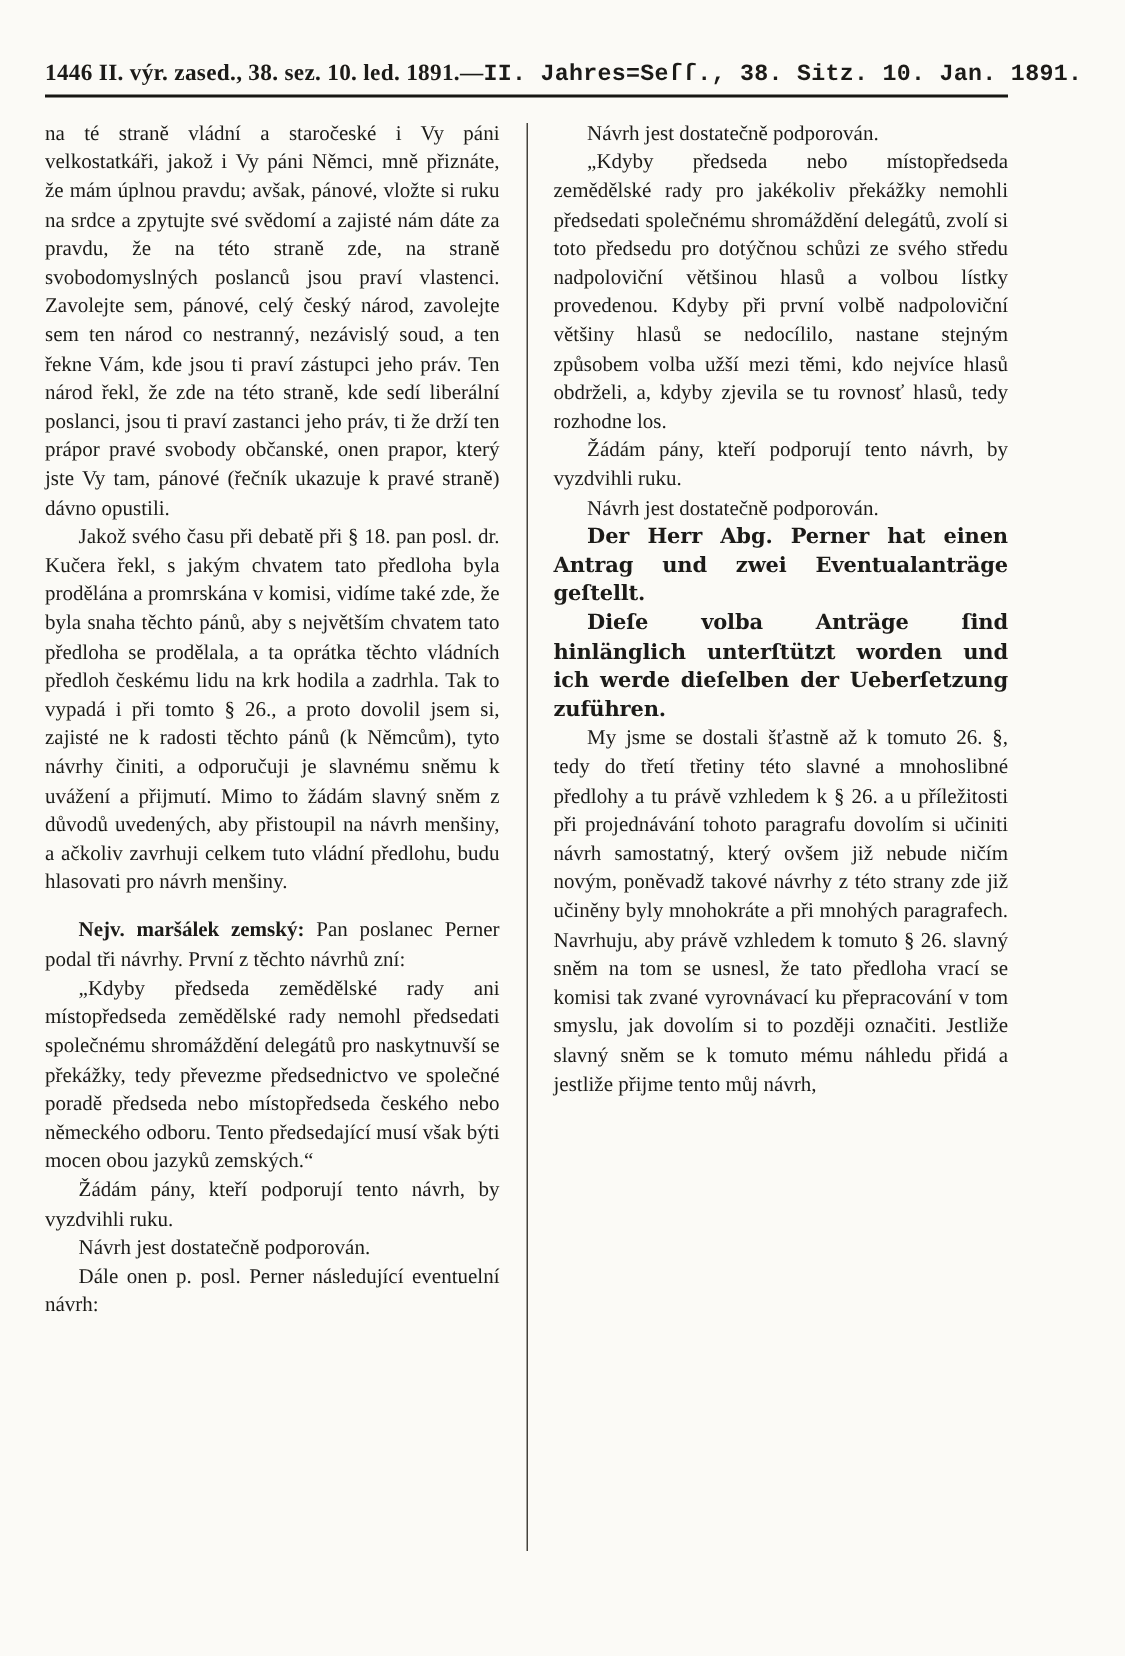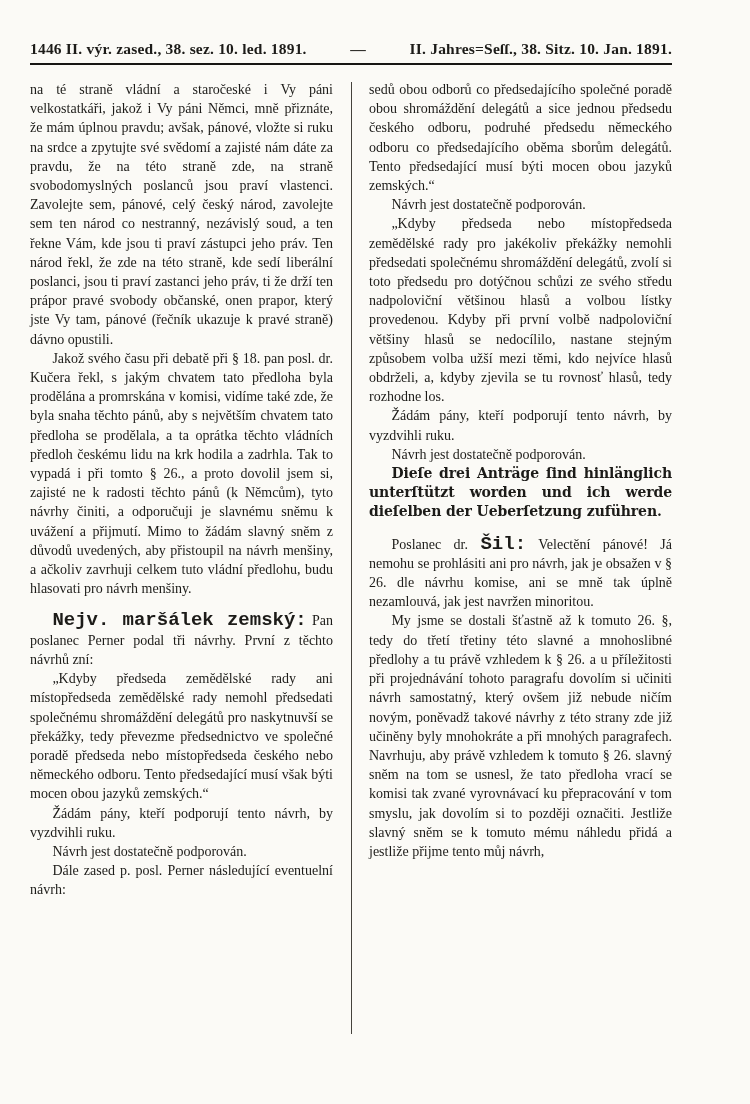--- a/index.html
+++ b/index.html
@@ -18,21 +18,21 @@
   .running-header{
     font-size:15.5px;
     font-weight:bold;
     letter-spacing:0.2px;
     white-space:nowrap;
     display:flex;
     justify-content:space-between;
     align-items:baseline;
   }
   .running-header .ger{
-    font-family:Liberation Serif, serif;
+    font-family:Liberation Mono, monospace;
   }
   .header-rule{
     border:0;
     border-top:2.5px solid #171613;
     margin:5px 0 0 0;
   }
   .columns{
     position:relative;
     display:flex;
     gap:36px;
@@ -58,23 +58,23 @@
     text-indent:0;
   }
   .col p.indent{ text-indent:1.6em; }
   .col p.speaker{ margin-top:13px; }
   .col p.fraktur{
     font-family:"DejaVu Serif",serif;
     font-weight:600;
     letter-spacing:-0.1px;
   }
   .lead{
-    font-family:Liberation Mono, monospace;
+    font-family:Liberation Serif, serif;
     font-weight:bold;
-    font-size:19px;
+    font-size:14px;
   }
 </style>
 </head>
 <body>
 
 <div class="page">
 
   <div class="running-header">
     <span class="cz">1446 II. výr. zased., 38. sez. 10. led. 1891.</span>
     <span class="sep">—</span>
@@ -84,28 +84,27 @@
   <hr class="header-rule">
 
   <div class="columns">
     <div class="col">
         <p class="continuation">na té straně vládní a staročeské i Vy páni velkostatkáři, jakož i Vy páni Němci, mně přiznáte, že mám úplnou pravdu; avšak, pánové, vložte si ruku na srdce a zpytujte své svědomí a zajisté nám dáte za pravdu, že na této straně zde, na straně svobodomyslných poslanců jsou praví vlastenci. Zavolejte sem, pánové, celý český národ, zavolejte sem ten národ co nestranný, nezávislý soud, a ten řekne Vám, kde jsou ti praví zástupci jeho práv. Ten národ řekl, že zde na této straně, kde sedí liberální poslanci, jsou ti praví zastanci jeho práv, ti že drží ten prápor pravé svobody občanské, onen prapor, který jste Vy tam, pánové (řečník ukazuje k pravé straně) dávno opustili.</p>
         <p class="indent">Jakož svého času při debatě při § 18. pan posl. dr. Kučera řekl, s jakým chvatem tato předloha byla prodělána a promrskána v komisi, vidíme také zde, že byla snaha těchto pánů, aby s největším chvatem tato předloha se prodělala, a ta oprátka těchto vládních předloh českému lidu na krk hodila a zadrhla. Tak to vypadá i při tomto § 26., a proto dovolil jsem si, zajisté ne k radosti těchto pánů (k Němcům), tyto návrhy činiti, a odporučuji je slavnému sněmu k uvážení a přijmutí. Mimo to žádám slavný sněm z důvodů uvedených, aby přistoupil na návrh menšiny, a ačkoliv zavrhuji celkem tuto vládní předlohu, budu hlasovati pro návrh menšiny.</p>
         <p class="indent speaker"><strong class="lead">Nejv. maršálek zemský:</strong> Pan poslanec Perner podal tři návrhy. První z těchto návrhů zní:</p>
         <p class="indent">„Kdyby předseda zemědělské rady ani místopředseda zemědělské rady nemohl předsedati společnému shromáždění delegátů pro naskytnuvší se překážky, tedy převezme předsednictvo ve společné poradě předseda nebo místopředseda českého nebo německého odboru. Tento předsedající musí však býti mocen obou jazyků zemských.“</p>
         <p class="indent">Žádám pány, kteří podporují tento návrh, by vyzdvihli ruku.</p>
         <p class="indent">Návrh jest dostatečně podporován.</p>
-        <p class="indent">Dále zased p. posl. Perner následující eventuelní návrh:</p>
+        <p class="indent">Dále onen p. posl. Perner následující eventuelní návrh:</p>
       </div>
     <div class="col-divider"></div>
     <div class="col">
-        <p class="continuation">sedů obou odborů co předsedajícího společné poradě obou shromáždění delegátů a sice jednou předsedu českého odboru, podruhé předsedu německého odboru co předsedajícího oběma sborům delegátů. Tento předsedající musí býti mocen obou jazyků zemských.“</p>
         <p class="indent">Návrh jest dostatečně podporován.</p>
         <p class="indent">„Kdyby předseda nebo místopředseda zemědělské rady pro jakékoliv překážky nemohli předsedati společnému shromáždění delegátů, zvolí si toto předsedu pro dotýčnou schůzi ze svého středu nadpoloviční většinou hlasů a volbou lístky provedenou. Kdyby při první volbě nadpoloviční většiny hlasů se nedocílilo, nastane stejným způsobem volba užší mezi těmi, kdo nejvíce hlasů obdrželi, a, kdyby zjevila se tu rovnosť hlasů, tedy rozhodne los.</p>
         <p class="indent">Žádám pány, kteří podporují tento návrh, by vyzdvihli ruku.</p>
         <p class="indent">Návrh jest dostatečně podporován.</p>
-        <p class="indent fraktur">Dieſe drei Anträge ſind hinlänglich unterſtützt worden und ich werde dieſelben der Ueberſetzung zuführen.</p>
-        <p class="indent speaker">Poslanec dr. <strong class="lead">Šil:</strong> Velectění pánové! Já nemohu se prohlásiti ani pro návrh, jak je obsažen v § 26. dle návrhu komise, ani se mně tak úplně nezamlouvá, jak jest navržen minoritou.</p>
+        <p class="indent fraktur">Der Herr Abg. Perner hat einen Antrag und zwei Eventualanträge geſtellt.</p>
+        <p class="indent fraktur">Dieſe volba Anträge ſind hinlänglich unterſtützt worden und ich werde dieſelben der Ueberſetzung zuführen.</p>
         <p class="indent">My jsme se dostali šťastně až k tomuto 26. §, tedy do třetí třetiny této slavné a mnohoslibné předlohy a tu právě vzhledem k § 26. a u příležitosti při projednávání tohoto paragrafu dovolím si učiniti návrh samostatný, který ovšem již nebude ničím novým, poněvadž takové návrhy z této strany zde již učiněny byly mnohokráte a při mnohých paragrafech. Navrhuju, aby právě vzhledem k tomuto § 26. slavný sněm na tom se usnesl, že tato předloha vrací se komisi tak zvané vyrovnávací ku přepracování v tom smyslu, jak dovolím si to později označiti. Jestliže slavný sněm se k tomuto mému náhledu přidá a jestliže přijme tento můj návrh,</p>
       </div>
   </div>
 
 </div>
 
 </body></html>

